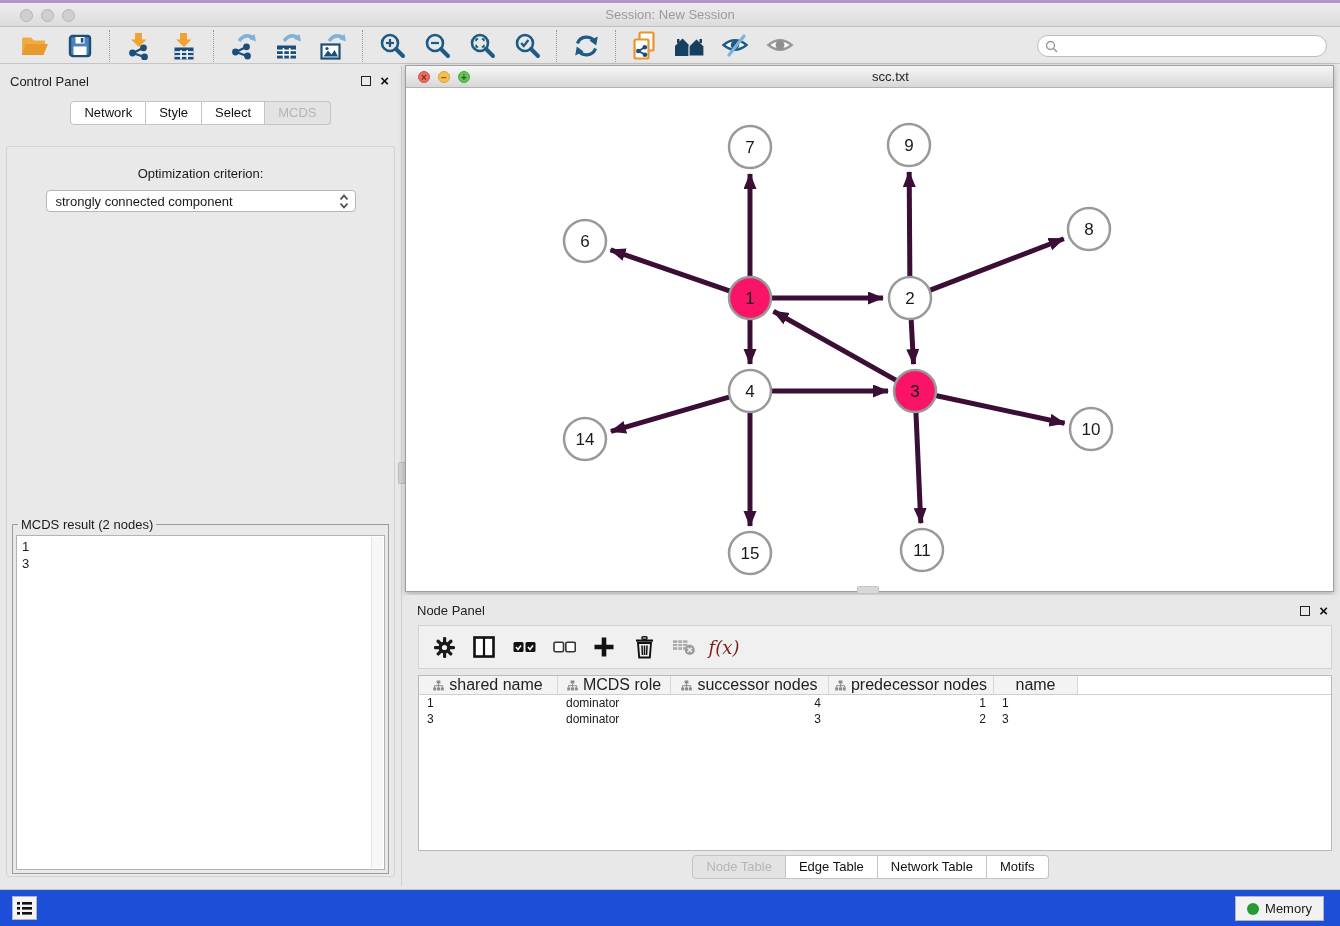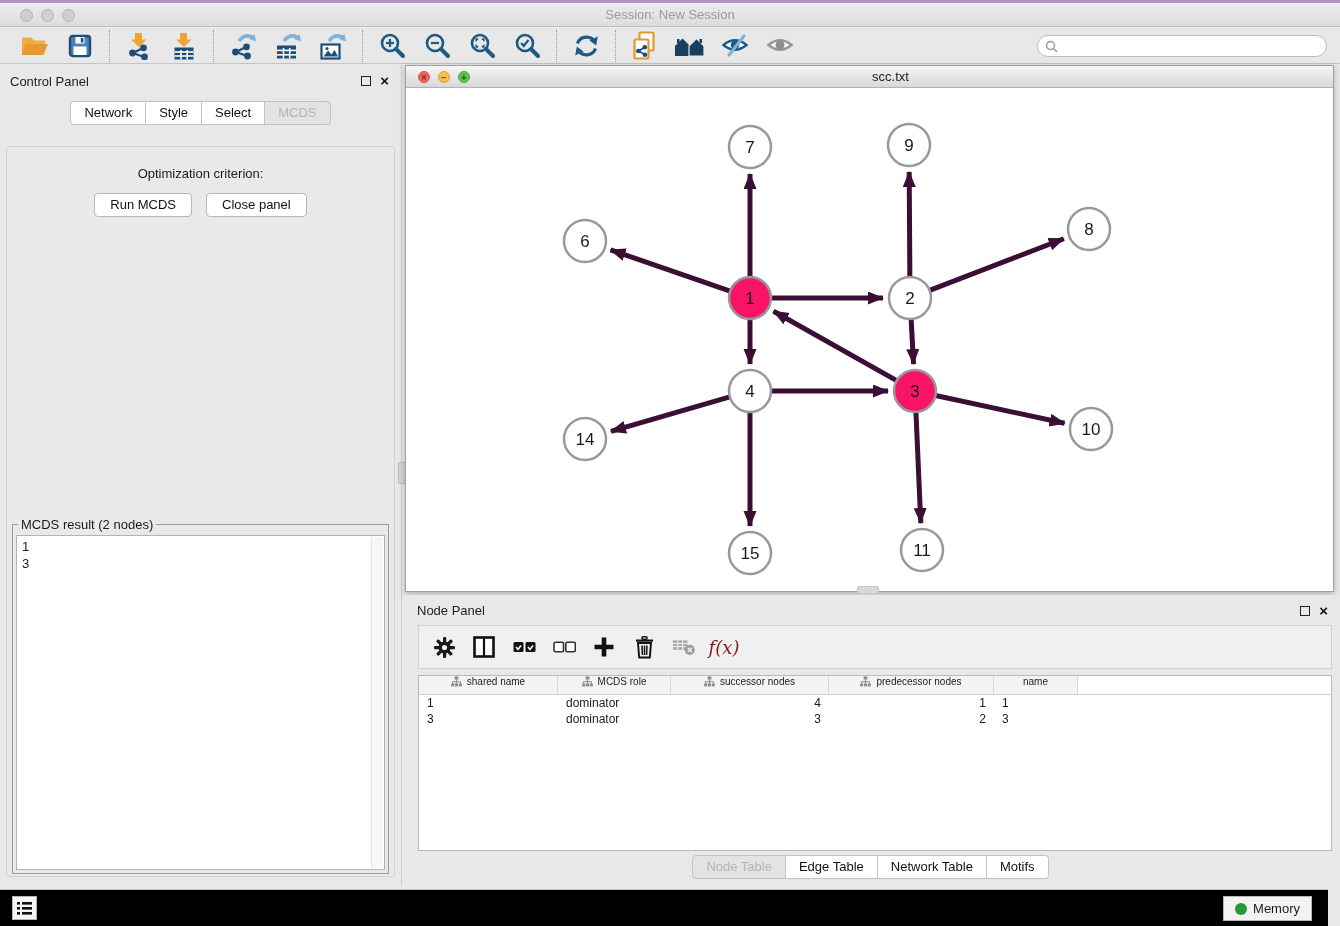--- a/index.html
+++ b/index.html
@@ -114,33 +114,33 @@
     display:flex; align-items:center; gap:16px; padding-left:13px;
   }
   .tp-tool { width:24px; height:24px; display:flex; align-items:center; justify-content:center; }
   .fx-label { font-size:18px; font-style:italic; font-family:"DejaVu Serif", serif; color:#7f1d1d; }
   .tp-table {
     position:absolute; left:13px; right:8px; top:80px; bottom:35px;
     background:#fff; border:1px solid #b9b9b9; overflow:hidden;
   }
   .thead { display:flex; height:19px; background:#f3f3f3; border-bottom:1px solid #cfcfcf; }
   .th {
-    display:flex; align-items:flex-start; justify-content:center; gap:5px;
-    font-size:10px; color:#222; border-right:1px solid #d8d8d8; height:100%;
+    display:flex; align-items:center; justify-content:center; gap:5px;
+    font-size:16px; color:#222; border-right:1px solid #d8d8d8; height:100%;
   }
   .th.filler { flex:1; background:#fff; border-right:none; }
   .shared-icon { display:inline-flex; }
   .tr { display:flex; height:16px; }
   .td { font-size:12px; line-height:16px; padding:0 8px; white-space:nowrap; overflow:hidden; }
   .tp-tabs { position:absolute; bottom:7px; left:0; right:4px; display:flex; justify-content:center;text-align:right; }
 
   
   .status-bar {
-    position:absolute; left:0; right:12px; bottom:0; height:37px;
-    background:#000000; border-top:1px solid #c6c6c6;padding-left:18px;
+    position:absolute; left:0; right:0; bottom:0; height:37px;
+    background:#1d4ed8; border-top:1px solid #c6c6c6;padding-left:18px;
   }
   .list-button {
     position:absolute; left:12px; top:6px; width:25px; height:24px;
     background:#f4f4f4; border:1px solid #b5b5b5;
     display:flex; align-items:center; justify-content:center;
   }
   .memory-button {
     position:absolute; right:16px; top:6px; height:25px;
     background:#f2f2f2; border:1px solid #b5b5b5;
     display:flex; align-items:center; gap:6px; padding:0 11px; font-size:13px;
@@ -340,23 +340,26 @@
     </span>
   </div>
   <div class="seg-tabs">
     <div class="seg-tab">Network</div>
     <div class="seg-tab">Style</div>
     <div class="seg-tab">Select</div>
     <div class="seg-tab active">MCDS</div>
   </div>
   <div class="cp-body">
     <div class="opt-label">Optimization criterion:</div>
-    <div class="cp-buttons">
-      <button class="btn">Run MCDS</button>
-      <button class="btn">Close panel</button>
+    <div class="criterion-select">
+      <span>strongly connected component</span>
+      <svg class="stepper" width="10" height="17" viewBox="0 0 10 17">
+        <path d="M1.5 6.5 L5 2.5 L8.5 6.5" fill="none" stroke="#4a4a4a" stroke-width="1.8"></path>
+        <path d="M1.5 10.5 L5 14.5 L8.5 10.5" fill="none" stroke="#4a4a4a" stroke-width="1.8"></path>
+      </svg>
     </div>
     <fieldset class="result-fieldset">
       <legend>MCDS result (2 nodes)</legend>
       <div class="result-area">
         <div>
             <div>1</div>
             <div>3</div>
           </div>
         <div class="result-scrolltrack"></div>
       </div>

